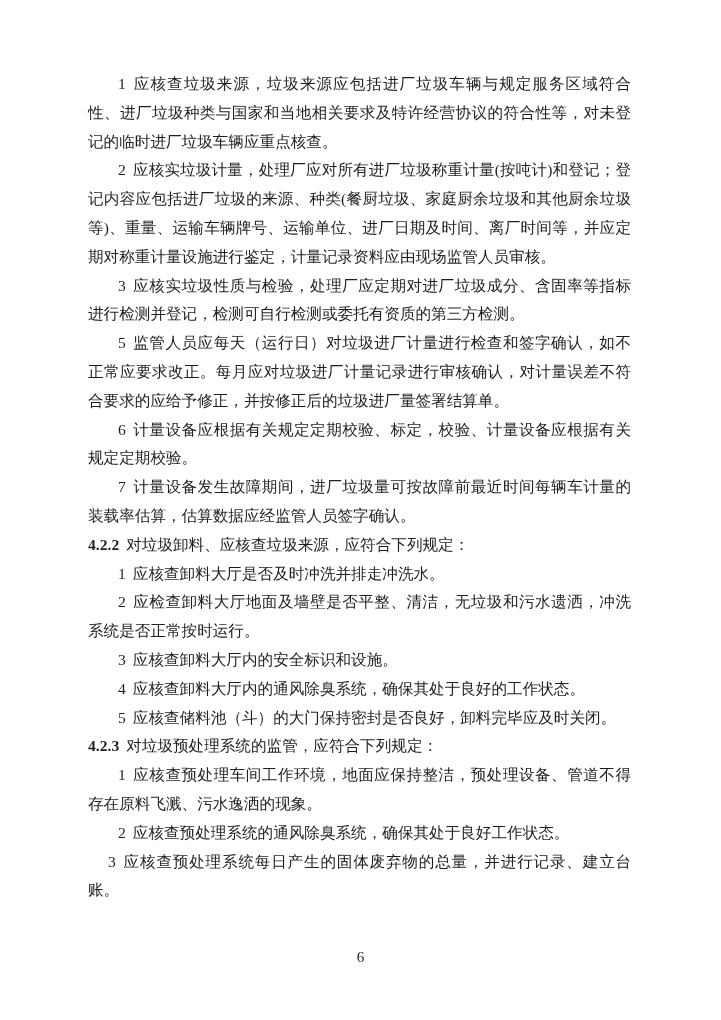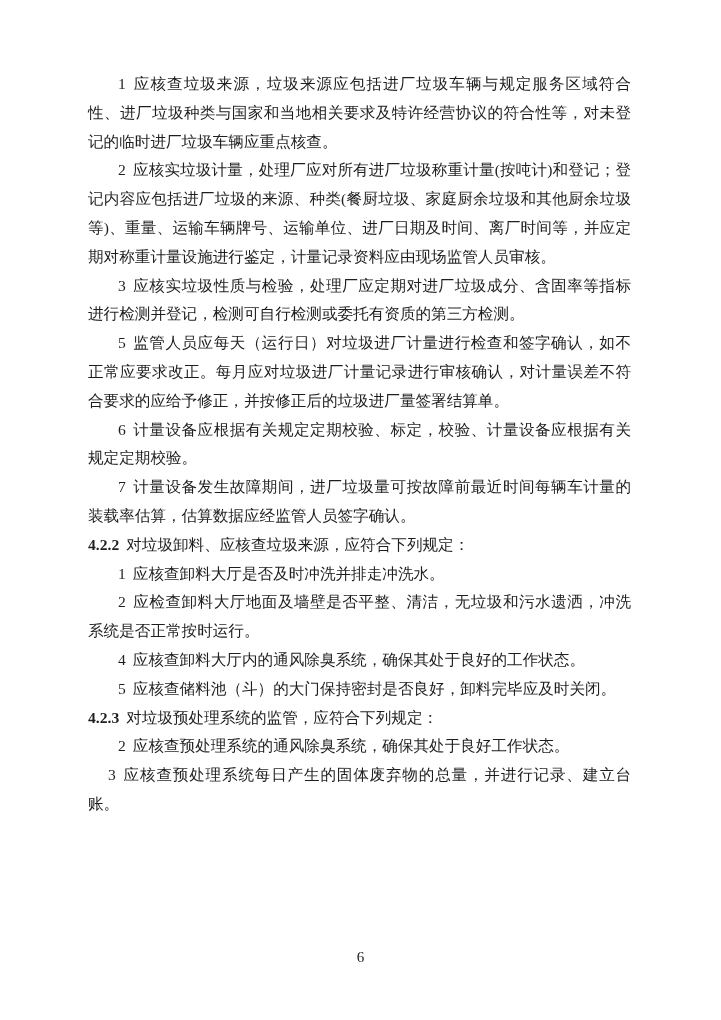--- a/index.html
+++ b/index.html
@@ -53,27 +53,29 @@
     <p class="para item"><span class="num">6</span><span>计量设备应根据有关规定定期校验、标定，校验、计量设备应根据有关规定定期校验。</span></p>
 
     <p class="para item"><span class="num">7</span><span>计量设备发生故障期间，进厂垃圾量可按故障前最近时间每辆车计量的装载率估算，估算数据应经监管人员签字确认。</span></p>
 
     <p class="para clause"><span class="num">4.2.2</span><span>对垃圾卸料、应核查垃圾来源，应符合下列规定：</span></p>
 
     <p class="para item"><span class="num">1</span><span>应核查卸料大厅是否及时冲洗并排走冲洗水。</span></p>
 
     <p class="para item"><span class="num">2</span><span>应检查卸料大厅地面及墙壁是否平整、清洁，无垃圾和污水遗洒，冲洗系统是否正常按时运行。</span></p>
 
+    <p class="para item"><span class="num">3</span><span>应核查卸料大厅内的安全标识和设施。</span></p>
 
     <p class="para item"><span class="num">4</span><span>应核查卸料大厅内的通风除臭系统，确保其处于良好的工作状态。</span></p>
 
     <p class="para item"><span class="num">5</span><span>应核查储料池（斗）的大门保持密封是否良好，卸料完毕应及时关闭。</span></p>
 
     <p class="para clause"><span class="num">4.2.3</span><span>对垃圾预处理系统的监管，应符合下列规定：</span></p>
 
+    <p class="para item"><span class="num">1</span><span>应核查预处理车间工作环境，地面应保持整洁，预处理设备、管道不得存在原料飞溅、污水逸洒的现象。</span></p>
 
     <p class="para item"><span class="num">2</span><span>应核查预处理系统的通风除臭系统，确保其处于良好工作状态。</span></p>
 
     <p class="para item tight"><span class="num">3</span><span>应核查预处理系统每日产生的固体废弃物的总量，并进行记录、建立台账。</span></p>
 
   </main>
 
   <footer class="pagefooter">
     <span>6</span>
   </footer>

